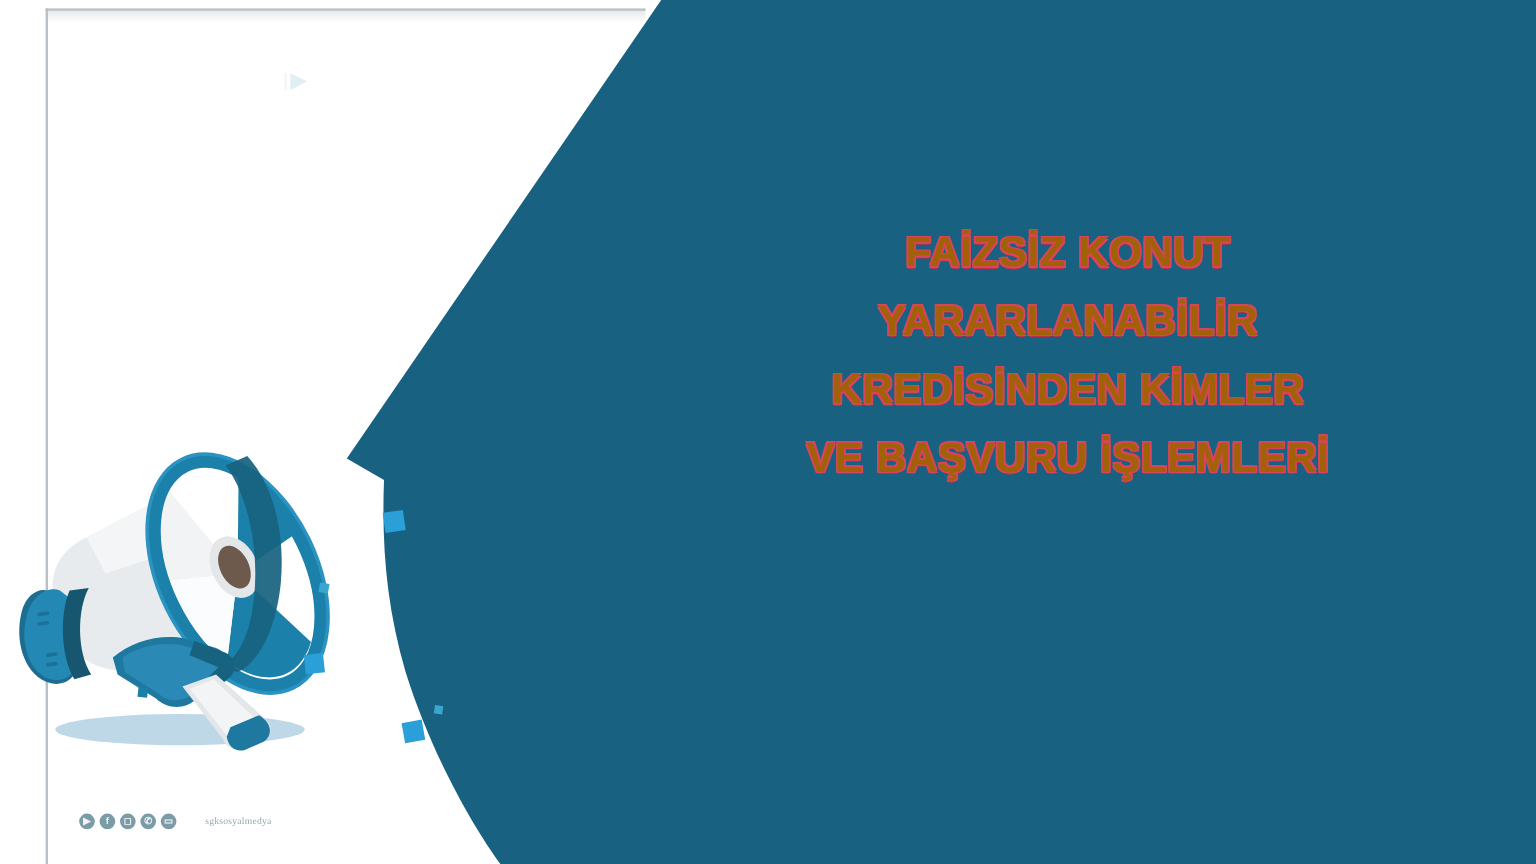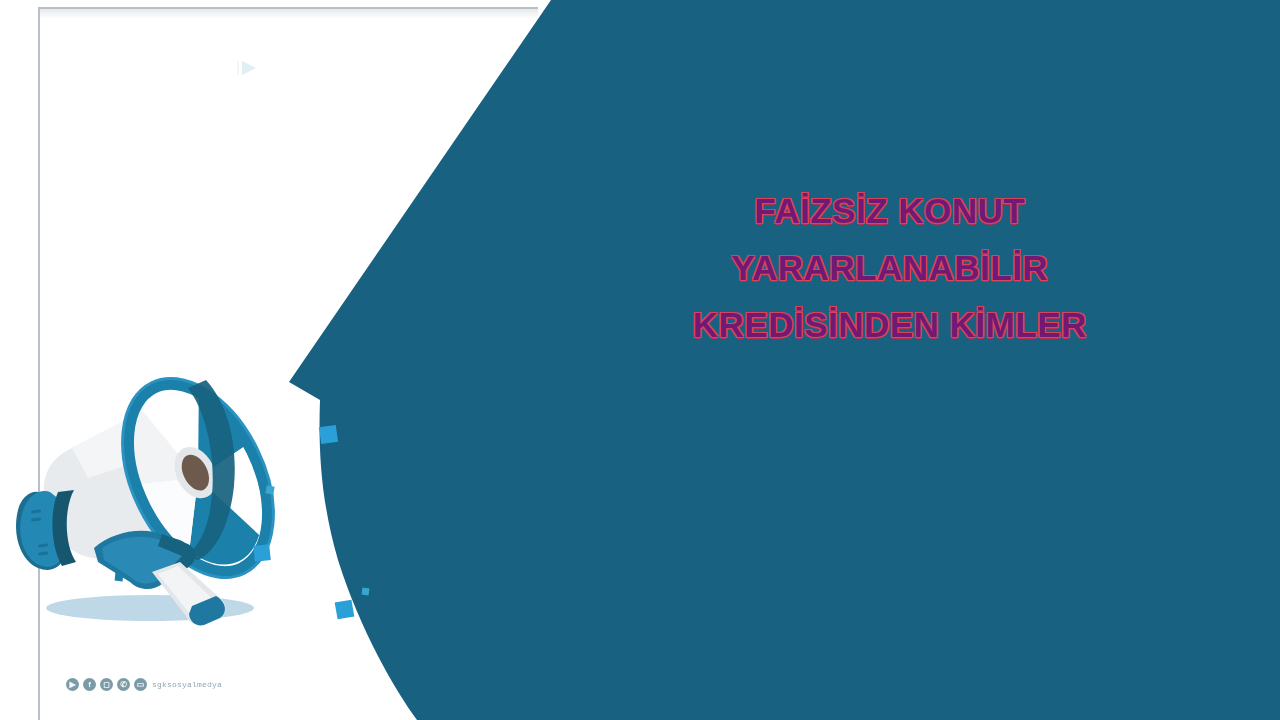--- a/index.html
+++ b/index.html
@@ -86,36 +86,36 @@
     background: #2b5f72;
     display: flex;
     align-items: center;
     justify-content: center;
     color: #eef3f5;
     font-size: 8px;
     line-height: 1;
     font-weight: bold;
   }
   .footer-handle {
-    margin-left: 1px;
+    margin-left: 20px;
     font-size: 8px;
     letter-spacing: .2px;
     color: #4a6f80;
-    font-family: Liberation Mono, monospace;
+    font-family: Liberation Serif, serif;
     white-space: nowrap;
   }
 
   
   .headline {
     position: absolute;
     left: 540px;
     top: 182px;
     width: 700px;
     text-align: center;
-    color: #701a75;
+    color: #a16207;
     font-family: "Liberation Sans", sans-serif;
     font-weight: bold;
     font-size: 35px;
     line-height: 57px;
     letter-spacing: .5px;
     text-shadow:
       -1.4px -1.4px 0 #d9445a,
        1.4px -1.4px 0 #d9445a,
       -1.4px  1.4px 0 #d9445a,
        1.4px  1.4px 0 #d9445a,
@@ -249,15 +249,16 @@
     <div class="soc-icon">
         <span>▭</span>
       </div>
     <div class="footer-handle">sgksosyalmedya</div>
   </div>
 
   <div class="headline">
     <span class="ln">FAİZSİZ KONUT</span>
     <span class="ln">YARARLANABİLİR</span>
     <span class="ln">KREDİSİNDEN KİMLER</span>
+    <span class="ln">VE BAŞVURU İŞLEMLERİ</span>
   </div>
 
 </div>
 
 </body></html>

